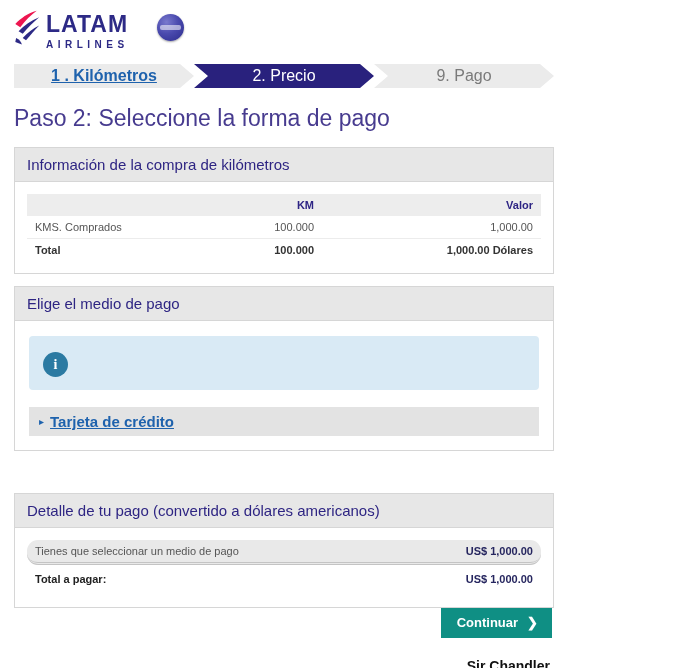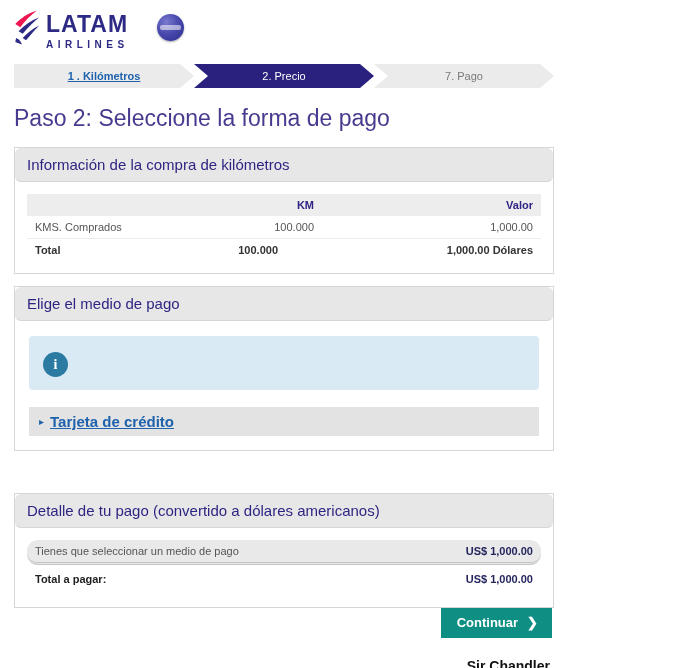--- a/index.html
+++ b/index.html
@@ -16,52 +16,52 @@
   .logo-sub { font-size:10px; font-weight:bold; color:#2d2a86; letter-spacing:4.5px; margin-top:4px; }
   .globe { width:27px; height:27px; border-radius:50%; margin:4px 0 0 28px;
            background:radial-gradient(circle at 35% 30%, #7a7ace 0%, #4a4aae 45%, #2b2b8c 100%);
            position:relative; box-shadow:0 1px 2px rgba(0,0,0,.35); cursor:pointer; }
   .globe::after { content:""; position:absolute; left:3px; right:3px; top:11px; height:5px;
            background:rgba(255,255,255,.55); border-radius:2px; }
 
   
   .stepper { display:flex; margin:6px 14px 0 14px; height:24px; }
   .step { flex:1; display:flex; align-items:center; justify-content:center;
-          font-size:11px; position:relative;text-align:center; }
+          font-size:16px; position:relative;text-align:center; }
   .step-shape { position:absolute; inset:0; background:#ebebeb; }
   .step:first-child .step-shape { clip-path:polygon(0 0, calc(100% - 14px) 0, 100% 50%, calc(100% - 14px) 100%, 0 100%); }
   .step:not(:first-child) .step-shape { clip-path:polygon(0 0, calc(100% - 14px) 0, 100% 50%, calc(100% - 14px) 100%, 0 100%, 14px 50%); }
   .step-active .step-shape { background:#29217d; }
   .step-label { position:relative; z-index:1; }
   .step-link { color:#1e62ad; font-weight:bold; text-decoration:underline; cursor:pointer; }
   .step-active .step-label { color:#fff; }
   .step-next .step-label { color:#7a7a7a; }
 
   
   .page-title { font-size:23px; font-weight:normal; color:#473b8f; margin:17px 14px 15px 14px; }
 
   
   .panel { margin:0 14px; border:1px solid #d6d6d6; background:#fff; }
-  .panel-header { background:#e7e7e7; padding:8px 12px; border-bottom:1px solid #d6d6d6;border-radius:6px; }
+  .panel-header { background:#e7e7e7; padding:8px 12px; border-bottom:1px solid #d6d6d6; }
   .panel-header h2 { font-size:15px; font-weight:normal; color:#2e2583; }
   .panel-body { padding:12px; }
 
   .panel-info { margin-bottom:12px; }
   .panel-pay { margin-bottom:42px; }
   .panel-detail { }
 
   
   .trow { display:flex; align-items:center; font-size:11px; color:#555; }
   .trow > div { padding:5px 8px; }
   .c1 { flex:1; text-align:left; }
   .c2 { width:120px; text-align:right; }
   .c3 { width:219px; text-align:right; }
   .thead { background:#ededed; color:#2d2484; font-weight:bold; }
   .trow-body { border-bottom:1px solid #ececec; }
-  .trow-total { font-weight:bold; color:#333;gap:36px; }
+  .trow-total { font-weight:bold; color:#333; }
 
   
   .notice { display:flex; gap:14px; background:#d9eaf5; border-radius:4px; padding:13px 14px; margin:3px 2px 0 2px; }
   .info-icon { flex:0 0 auto; width:25px; height:25px; border-radius:50%; background:#2b7aa2;
                color:#fff; font-size:14px; font-weight:bold; font-family:"Liberation Serif", serif;
                display:flex; align-items:center; justify-content:center; margin-top:3px; }
   .notice-text { font-size:11.5px; line-height:17px; color:#4a6a85; padding-right:4px; }
   .accordion { background:#e3e3e3; margin:17px 2px 2px 2px; padding:6px 10px;
                display:flex; align-items:center; gap:6px; cursor:pointer; }
   .tri { color:#1e62ad; font-size:10px; line-height:1; }
@@ -108,21 +108,21 @@
     <div class="step">
       <span class="step-shape"></span>
       <span class="step-label step-link">1 . Kilómetros</span>
     </div>
     <div class="step step-active">
       <span class="step-shape"></span>
       <span class="step-label">2. Precio</span>
     </div>
     <div class="step step-next">
       <span class="step-shape"></span>
-      <span class="step-label">7. Pago</span>
+      <span class="step-label">9. Pago</span>
     </div>
   </div>
 
   <h1 class="page-title">Paso 2: Seleccione la forma de pago</h1>
 
   <section class="panel panel-info">
     <div class="panel-header">
       <h2>Información de la compra de kilómetros</h2>
     </div>
     <div class="panel-body">

